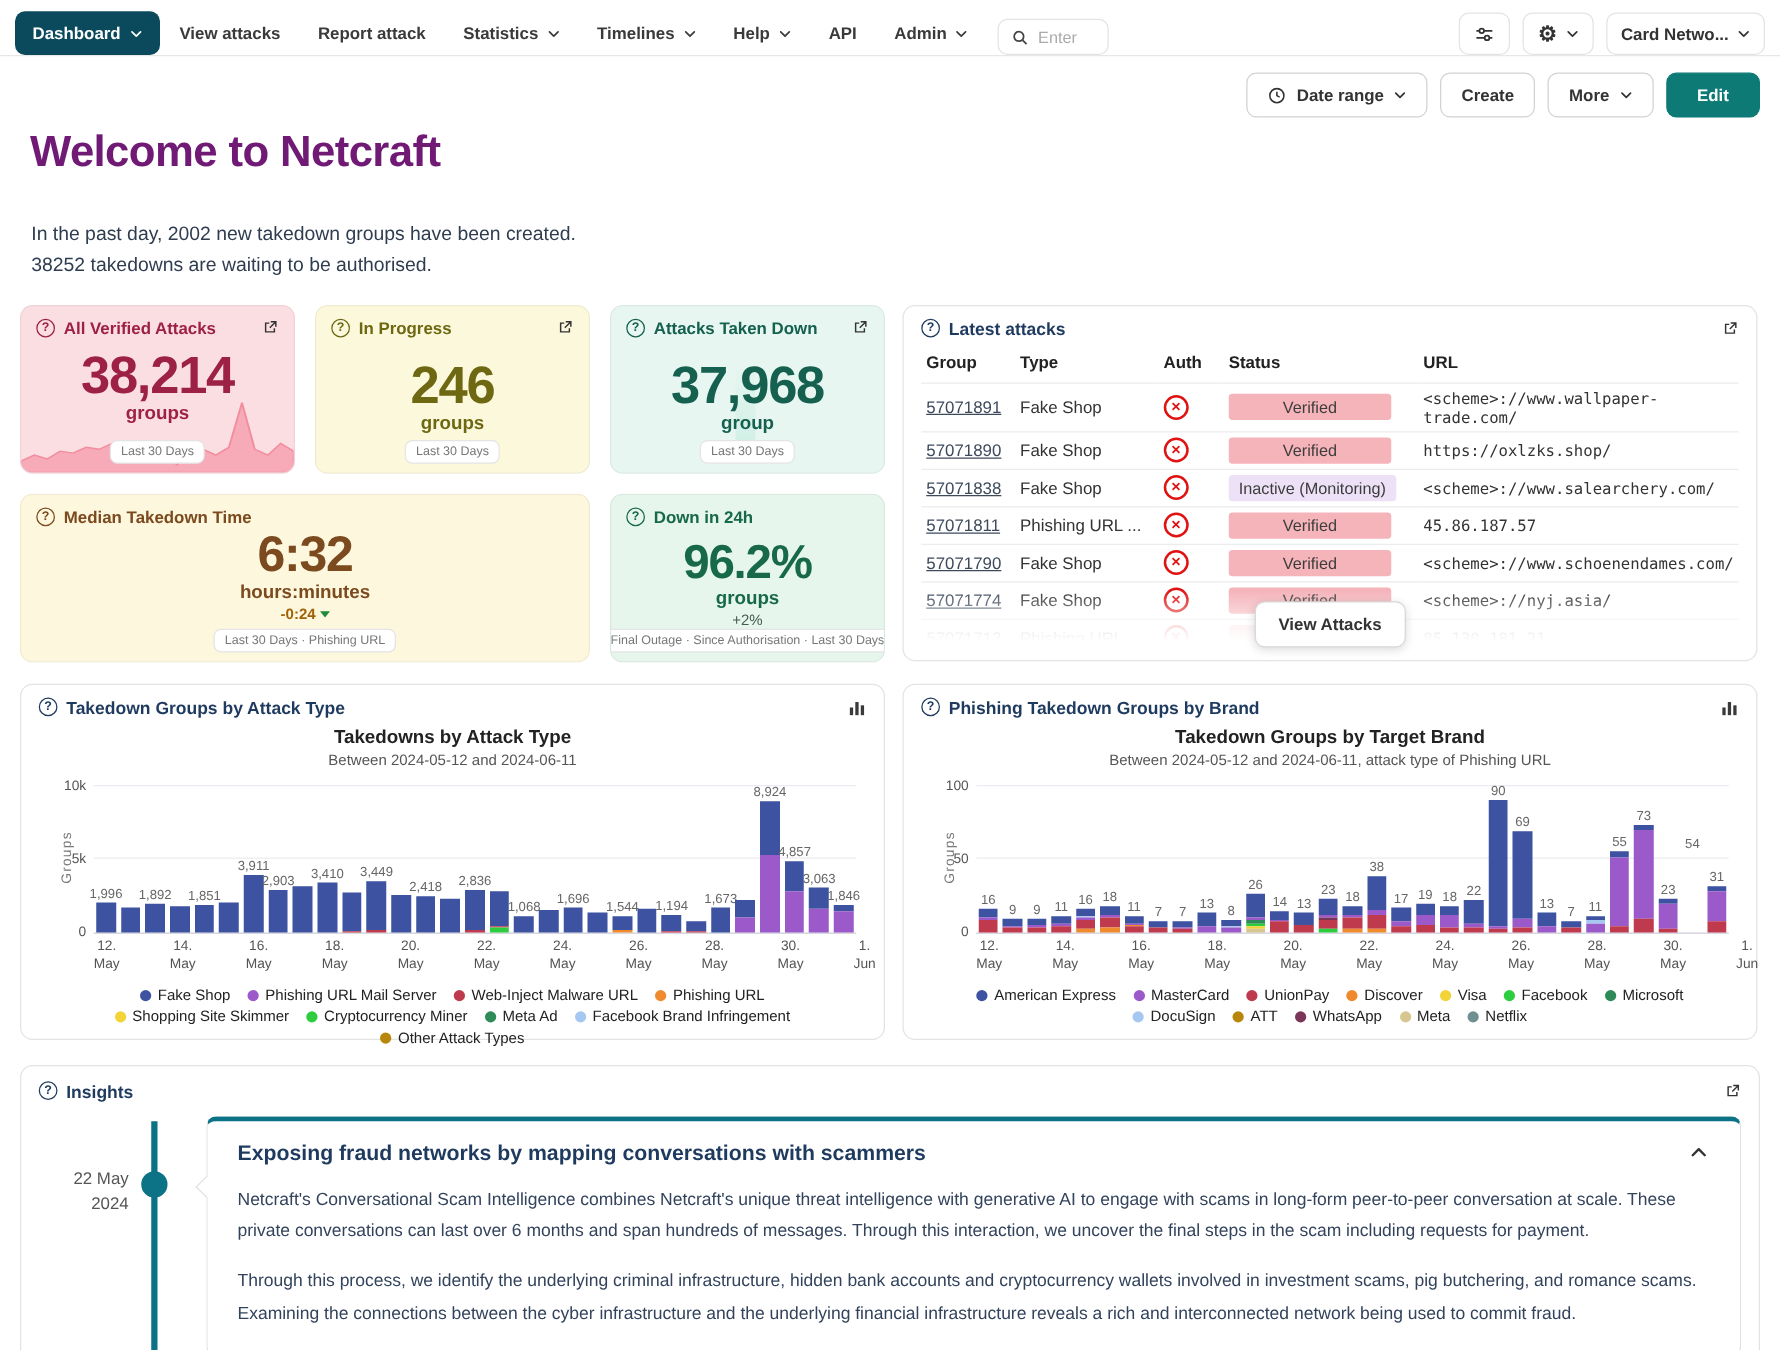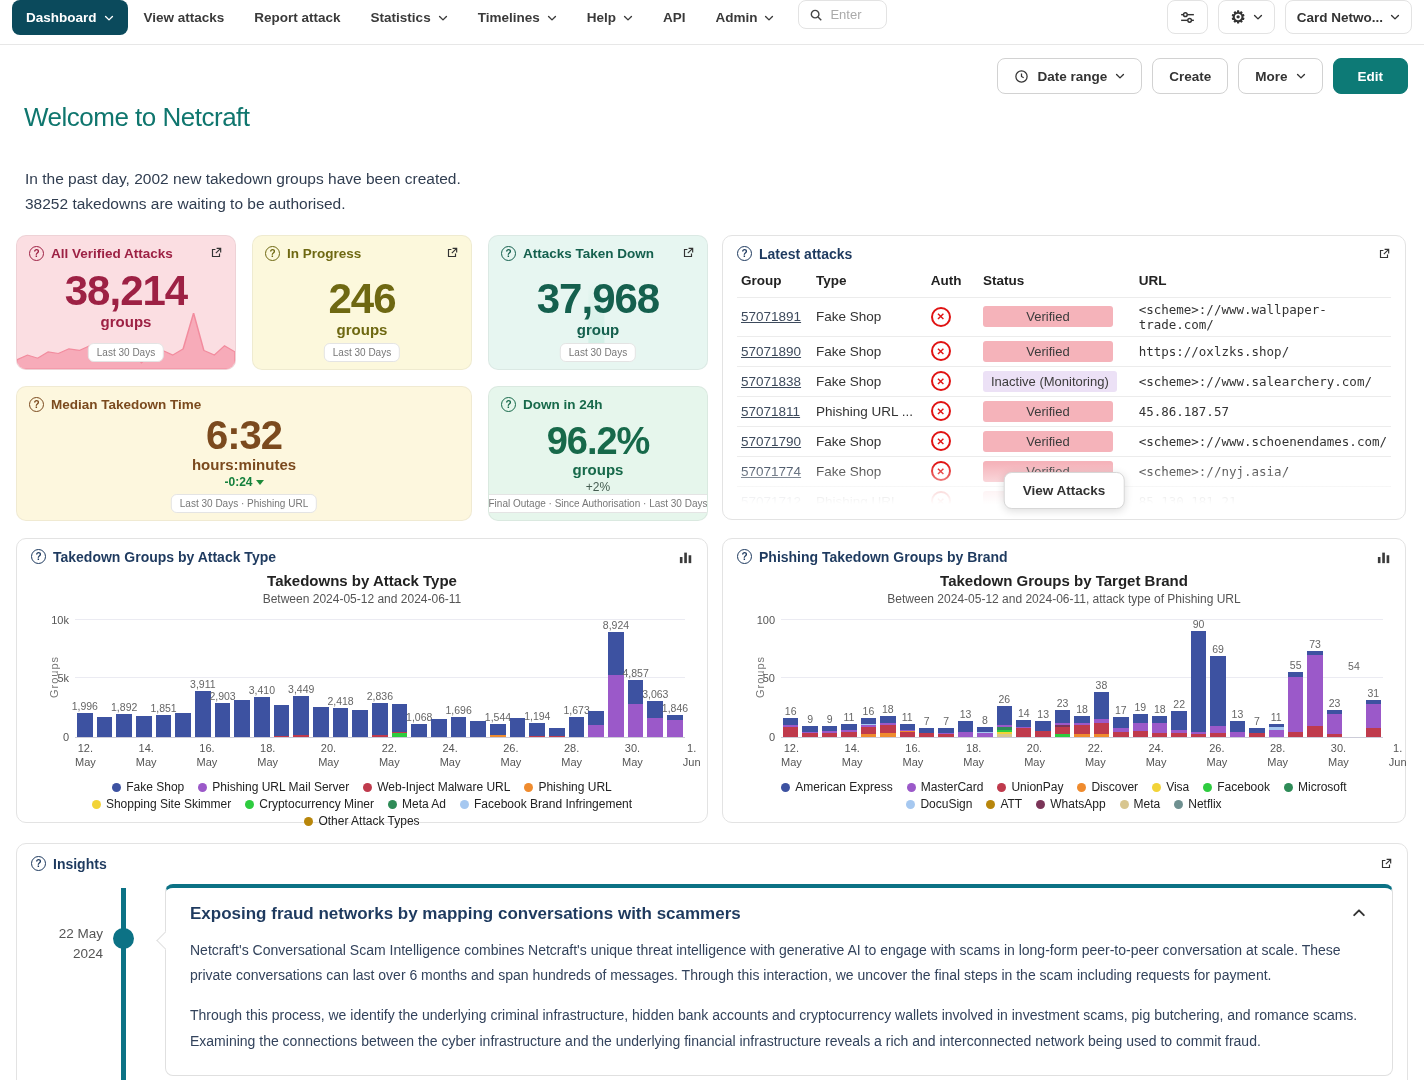--- a/index.html
+++ b/index.html
@@ -1,20 +1,20 @@
 <!DOCTYPE html>
 <html><head>
 <meta charset="utf-8">
 <style>
   * { box-sizing: border-box; margin: 0; padding: 0; }
   html,body { width:1424px; height:1080px; overflow:hidden; background:#fff;
     font-family:"Liberation Sans", sans-serif; color:#333; }
 
   
-  .navbar { height:45px; display:flex; align-items:flex-start; padding:0 12px;
+  .navbar { height:45px; display:flex; align-items:flex-end; padding:0 12px;
     border-bottom:1px solid #e7e7e7; background:#fff; }
   .nav-items { display:flex; align-items:center; gap:2px; }
   .nav-item { display:flex; align-items:center; gap:7px; padding:8px 14px;
     font-size:13.5px; font-weight:700; color:#3a3a3a; border-radius:8px; cursor:pointer; white-space:nowrap; }
   .nav-item.active { background:#0b4a5c; color:#fff; padding:10px 14px; }
   .chev svg { display:block; }
   .search-box { display:flex; align-items:center; gap:7px; border:1px solid #e3e3e3;
     border-radius:8px; padding:6px 10px; margin-left:10px; background:#fff; }
   .search-box input { border:none; outline:none; width:46px; font-size:13px;
     font-family:"Liberation Sans",sans-serif; color:#444; }
@@ -25,21 +25,21 @@
     color:#333; cursor:pointer; height:34px; }
   .gear-glyph { font-size:17px; line-height:1; }
 
   
   .main { padding:0 16px; position:relative; }
   .actions { position:absolute; top:13px; right:16px; display:flex; gap:10px; }
   .btn { display:flex; align-items:center; gap:8px; border:1px solid #d2d2d2; border-radius:8px;
     background:#fff; padding:8px 16px; font-size:13.5px; font-weight:700; color:#333;
     cursor:pointer; height:36px; font-family:"Liberation Sans",sans-serif; }
   .btn-primary { background:#0d7a76; border-color:#0d7a76; color:#fff; padding:8px 24px; }
-  h1 { font-size:26px; font-weight:400; color:#0f766e; padding:57px 0 0 8px; letter-spacing:-0.5px; }
+  h1 { font-size:35px; font-weight:700; color:#701a75; padding:57px 0 0 8px; letter-spacing:-0.5px; }
   .intro { margin:34px 0 0 9px; font-size:15.5px; color:#303d50; line-height:1.6; }
 
   
   .dash-grid { display:grid; grid-template-columns:692px 684px; gap:14px; margin-top:18px; }
   .left-cards { display:grid; grid-template-columns:1fr 1fr 1fr; gap:16px; }
   .panel { background:#fff; border:1px solid #e3e3e3; border-radius:10px; }
   .panel-head { display:flex; align-items:center; gap:7px; font-weight:700; font-size:14px; color:#1e3a5f; }
   .head-right { margin-left:auto; color:#333; cursor:pointer; display:flex; }
   .qicon { width:15px; height:15px; border:1.4px solid currentColor; border-radius:50%;
     display:inline-flex; align-items:center; justify-content:center; font-size:10px;
@@ -59,21 +59,21 @@
   .spark { position:absolute; left:0; right:0; bottom:0; width:100%; height:62px; z-index:1; }
   .wisp { position:absolute; left:50%; bottom:10px; transform:translateX(-60%); width:16px; height:78px;
     background:linear-gradient(to top, #cdeee4, rgba(255,255,255,0)); border-radius:8px; z-index:1; }
   .card-verified { background:#fbdee2; } .card-verified .panel-head,.card-verified .stat-value,.card-verified .stat-unit { color:#9d2144; }
   .card-progress { background:#fcf8dc; } .card-progress .panel-head,.card-progress .stat-value,.card-progress .stat-unit { color:#6e6812; }
   .card-taken   { background:#e7f6f1; } .card-taken .panel-head,.card-taken .stat-value,.card-taken .stat-unit { color:#15604e; }
   .card-median  { background:#fdf7de; grid-column:span 2; } .card-median .panel-head,.card-median .stat-value,.card-median .stat-unit { color:#7b4a1e; }
   .card-median .stat-value { font-size:40px; margin-top:2px; }
   .card-down    { background:#e6f6ec; } .card-down .panel-head,.card-down .stat-value,.card-down .stat-unit { color:#17694a; }
   .card-down .stat-value { font-size:38px; }
-  .delta-green { color:#15803d; }
+  .delta-green { color:#a16207; }
   .delta-gray { color:#445c50; font-weight:400; }
   .caret-dn { display:inline-block; width:0; height:0; border-left:4px solid transparent;
     border-right:4px solid transparent; border-top:5px solid #1d8a3a; margin-left:3px; vertical-align:1px; }
 
   
   .attacks-panel { position:relative; padding:10px 14px; height:285px; overflow:hidden; }
   .attacks-panel table { width:100%; border-collapse:collapse; margin-top:4px; font-size:13.5px; }
   .attacks-panel th { text-align:left; font-weight:700; color:#222; padding:7px 4px 9px; }
   .attacks-panel th:nth-child(1){width:76px} .attacks-panel th:nth-child(2){width:122px}
   .attacks-panel th:nth-child(3){width:54px} .attacks-panel th:nth-child(4){width:158px}

